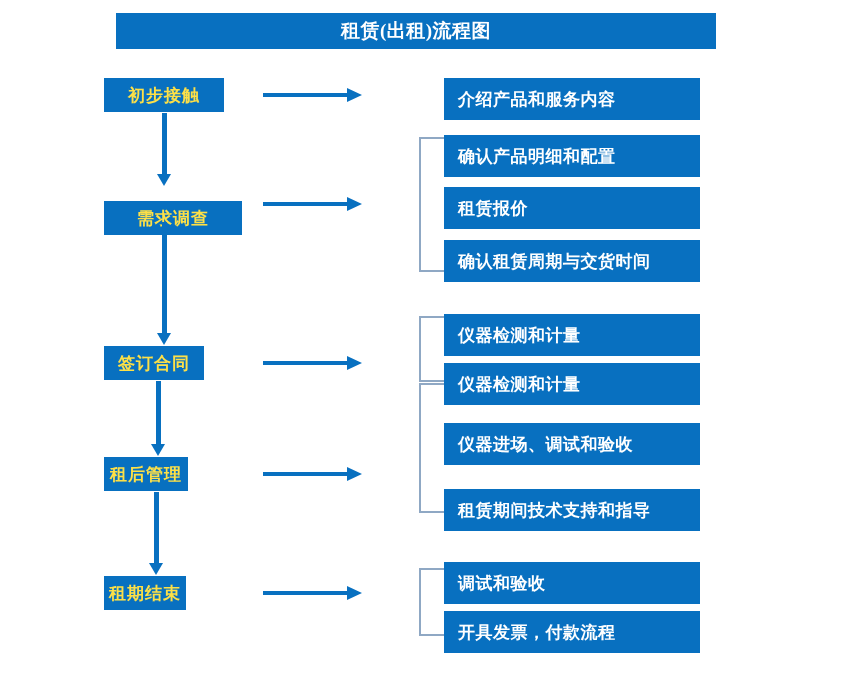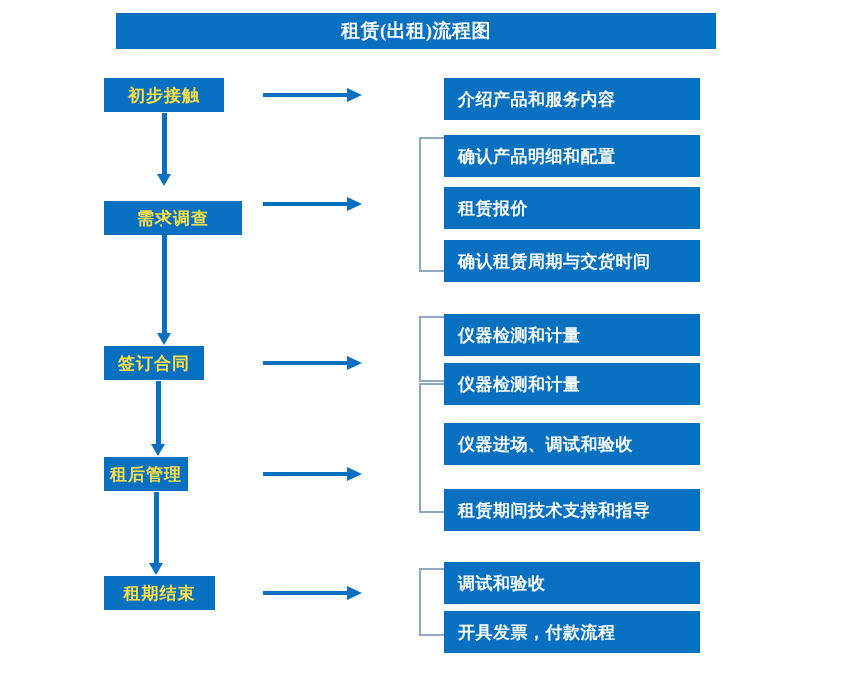--- a/index.html
+++ b/index.html
@@ -134,21 +134,21 @@
   <div class="title-bar">租赁(出租)流程图</div>
 
   <div class="stage-box" style="left:104px; top:78px; width:120px;">初步接触</div>
 
   <div class="stage-box" style="left:104px; top:201px; width:138px;">需求调查</div>
 
   <div class="stage-box" style="left:104px; top:346px; width:100px;">签订合同</div>
 
   <div class="stage-box" style="left:104px; top:457px; width:84px;">租后管理</div>
 
-  <div class="stage-box" style="left:104px; top:576px; width:111px;">租期结束</div>
+  <div class="stage-box" style="left:104px; top:576px; width:82px;">租期结束</div>
 
   <div class="v-arrow" style="left:156px; top:113px; height:73px;">
     <div class="shaft" style="height:61px;"></div>
     <div class="head" style="top:61px;"></div>
   </div>
 
   <div class="v-arrow" style="left:156px; top:222px; height:123px;">
     <div class="shaft" style="height:111px;"></div>
     <div class="head" style="top:111px;"></div>
   </div>

